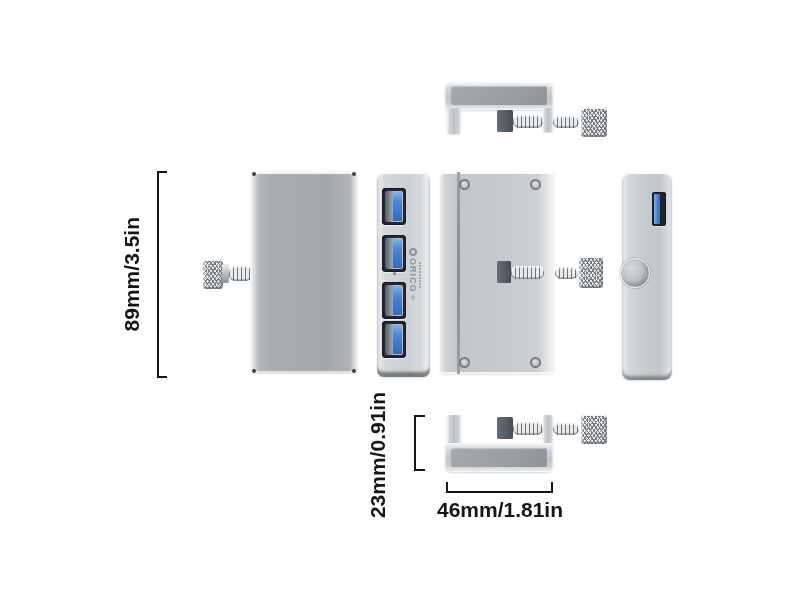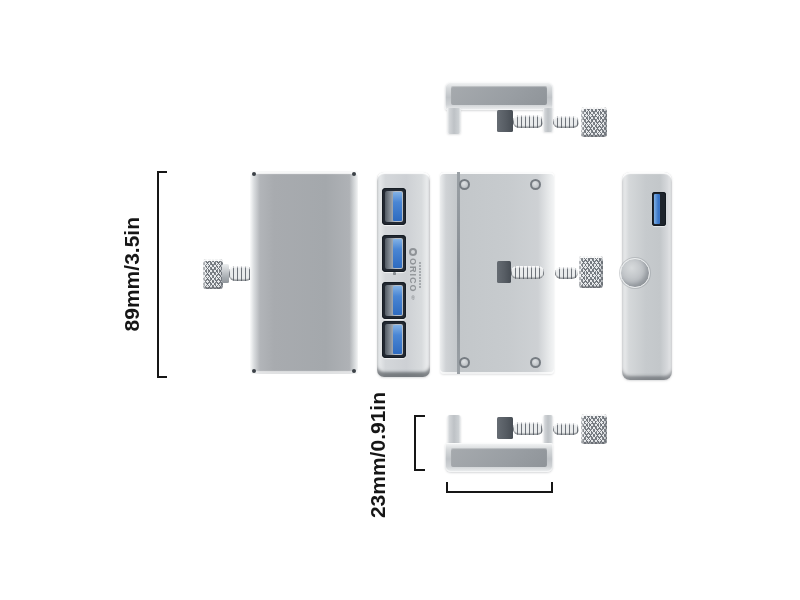--- a/index.html
+++ b/index.html
@@ -182,14 +182,17 @@
     <div class="abs silver-h" style="left:445px; top:443px; width:108px; height:29px; border-radius:2px 2px 6px 6px;"></div>
     <div class="abs face-gray" style="left:451px; top:448px; width:96px; height:19px;"></div>
   </div>
 
   <div class="abs v-wrap dim-label" style="left:364px; top:400px; width:28px; height:110px;">
     <span>23mm/0.91in</span>
   </div>
   <div class="abs bracket-open-right" style="left:414px; top:415px; width:11px; height:56px;"></div>
 
   <div class="abs bracket-open-up" style="left:446px; top:482px; width:107px; height:11px;"></div>
+  <div class="abs h-wrap dim-label" style="left:425px; top:498px; width:150px;">
+    <span>46mm/1.81in</span>
+  </div>
 
 </div>
 
 </body></html>

